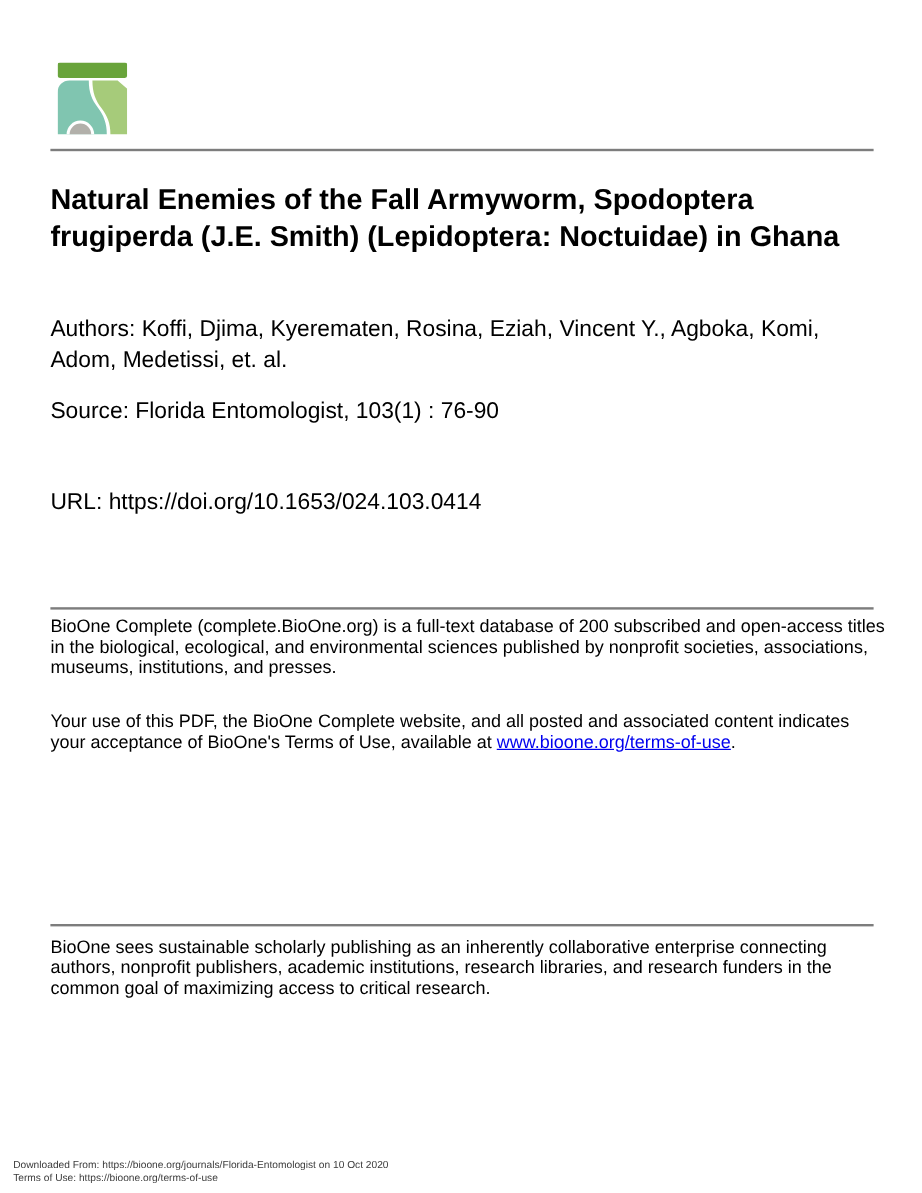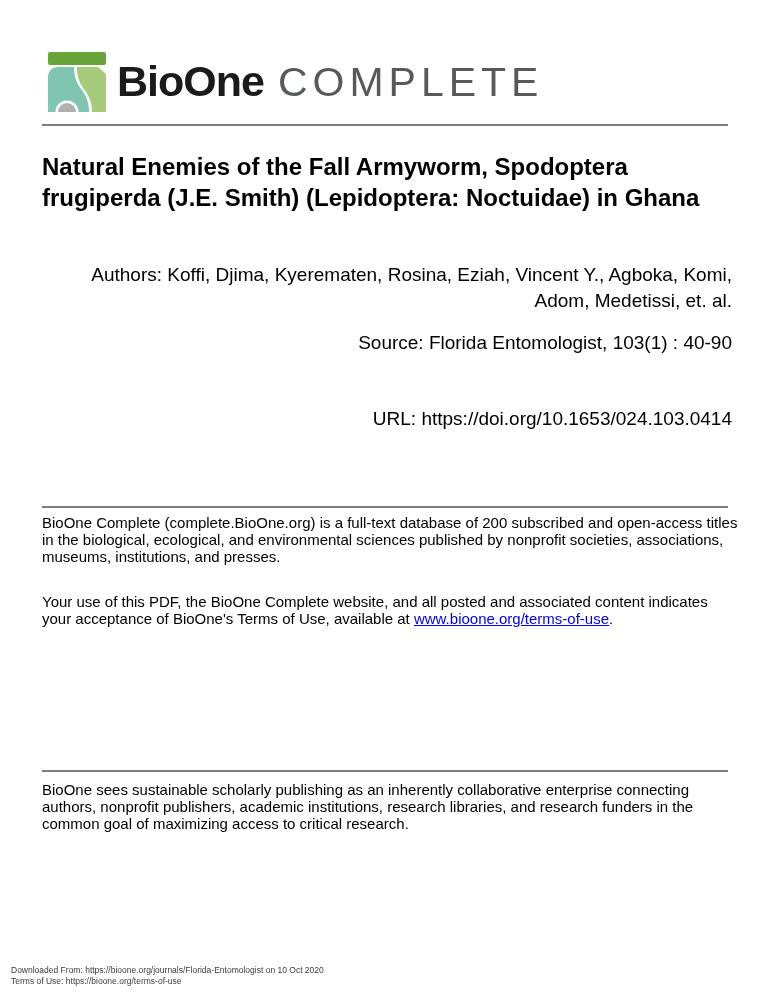--- a/index.html
+++ b/index.html
@@ -68,21 +68,20 @@
     color: #000000;
   }
   .meta {
     position: absolute;
     left: 42px;
     width: 690px;
     font-size: 19px;
     line-height: 26px;
     font-weight: 400;
     color: #000000;
-    text-align: right;
   }
   .meta-authors   { top: 262px; }
   .meta-source    { top: 330px; }
   .meta-published { top: 368px; }
   .meta-url       { top: 406px; }
 
   
   .info {
     position: absolute;
     left: 42px;
@@ -120,31 +119,27 @@
   <header class="brand">
     <span class="logo-mark">
       <svg width="58" height="60" viewBox="0 0 58 60" xmlns="http://www.w3.org/2000/svg" aria-hidden="true">
         <rect x="0" y="0" width="58" height="13" rx="2" fill="#69a43b"></rect>
         <path d="M29,15 L50,15 L58,22 L58,60 L44,60 C44,51 41.5,44.5 36.5,38 C31.5,31.5 29,25 29,15 Z" fill="#a6cb7a"></path>
         <path d="M0,60 L0,25 C0,19 4.3,15 10,15 L26,15 C26,25 28.5,31 33.5,37.5 C38.5,44 41,51 41,60 Z" fill="#80c5b0"></path>
         <path d="M7.5,60 A11.5,11.5 0 0 1 30.5,60 Z" fill="#ffffff"></path>
         <path d="M10,60 A9,9 0 0 1 28,60 Z" fill="#b2b0aa"></path>
       </svg>
     </span>
-    <span class="wordmark">
-      <span class="wm-main">BioOne</span>
-      <span class="wm-suffix">COMPLETE</span>
-    </span>
   </header>
 
   <div class="rule rule-1"></div>
 
   <h1 class="title">Natural Enemies of the Fall Armyworm, Spodoptera frugiperda (J.E. Smith) (Lepidoptera: Noctuidae) in Ghana</h1>
   <p class="meta meta-authors">Authors: Koffi, Djima, Kyerematen, Rosina, Eziah, Vincent Y., Agboka, Komi, Adom, Medetissi, et. al.</p>
-  <p class="meta meta-source">Source: Florida Entomologist, 103(1) : 40-90</p>
+  <p class="meta meta-source">Source: Florida Entomologist, 103(1) : 76-90</p>
   <p class="meta meta-url">URL: https://doi.org/10.1653/024.103.0414</p>
 
   <div class="rule rule-2"></div>
 
   <p class="info info-1">BioOne Complete (complete.BioOne.org) is a full-text database of 200 subscribed and open-access titles in the biological, ecological, and environmental sciences published by nonprofit societies, associations, museums, institutions, and presses.</p>
   <p class="info info-2"><span>Your use of this PDF, the BioOne Complete website, and all posted and associated content indicates your acceptance of BioOne's Terms of Use, available at </span><a class="terms-link">www.bioone.org/terms-of-use</a><span>.</span></p>
 
   <div class="rule rule-3"></div>
 
   <p class="info info-4">BioOne sees sustainable scholarly publishing as an inherently collaborative enterprise connecting authors, nonprofit publishers, academic institutions, research libraries, and research funders in the common goal of maximizing access to critical research.</p>

